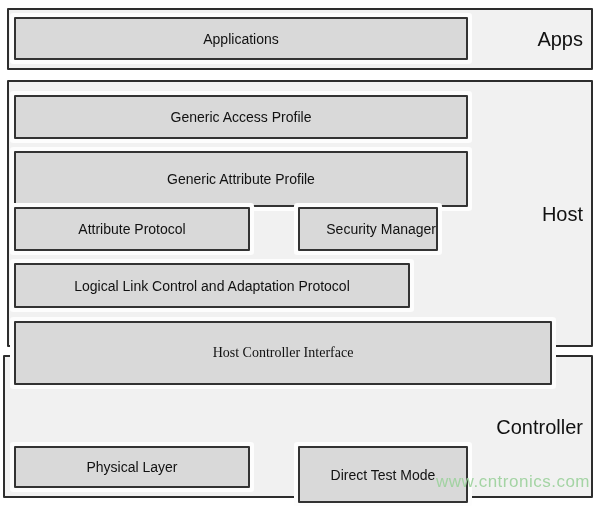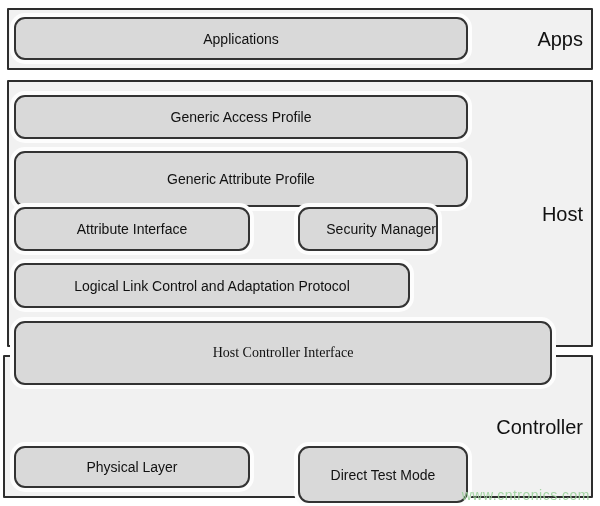--- a/index.html
+++ b/index.html
@@ -35,21 +35,21 @@
     font-size: 20px;
     color: #111111;
     white-space: nowrap;
   }
   
   .block {
     position: absolute;
     box-sizing: border-box;
     background: #d9d9d9;
     border: 2px solid #333333;
-    border-radius: 11px;
+    border-radius: 1px;
     box-shadow: 0 0 0 4px #fdfdfd;
     z-index: 2;
     display: flex;
     align-items: center;
     justify-content: center;
     text-align: center;
   }
   .block span {
     font-size: 14px;
     color: #111111;
@@ -62,22 +62,22 @@
   .b-smp          { left: 298px; top: 207px; width: 140px; height: 44px; justify-content: flex-end; }
   .b-l2cap        { left: 14px;  top: 263px; width: 396px; height: 45px; }
   .b-hci          { left: 14px;  top: 321px; width: 538px; height: 64px; font-family: Liberation Serif, serif; }
   .b-ll           { left: 14px;  top: 398px; width: 454px; height: 43px; }
   .b-phy          { left: 14px;  top: 446px; width: 236px; height: 42px; }
   .b-dtm          { left: 298px; top: 446px; width: 170px; height: 57px; }
   
   .watermark {
     position: absolute;
     right: 10px;
-    bottom: 3px;
-    font-size: 14px;
+    bottom: 14px;
+    font-size: 17px;
     letter-spacing: 0.5px;
     color: #9ed29e;
     opacity: 0.92;
     z-index: 3;
     white-space: nowrap;
   }
 </style>
 </head>
 <body>
 
@@ -101,21 +101,21 @@
 
   <div class="block b-gap">
     <span>Generic Access Profile</span>
   </div>
 
   <div class="block b-gatt">
     <span>Generic Attribute Profile</span>
   </div>
 
   <div class="block b-att">
-    <span>Attribute Interface</span>
+    <span>Attribute Protocol</span>
   </div>
 
   <div class="block b-smp">
     <span>Security Manager</span>
   </div>
 
   <div class="block b-l2cap">
     <span>Logical Link Control and Adaptation Protocol</span>
   </div>
 

